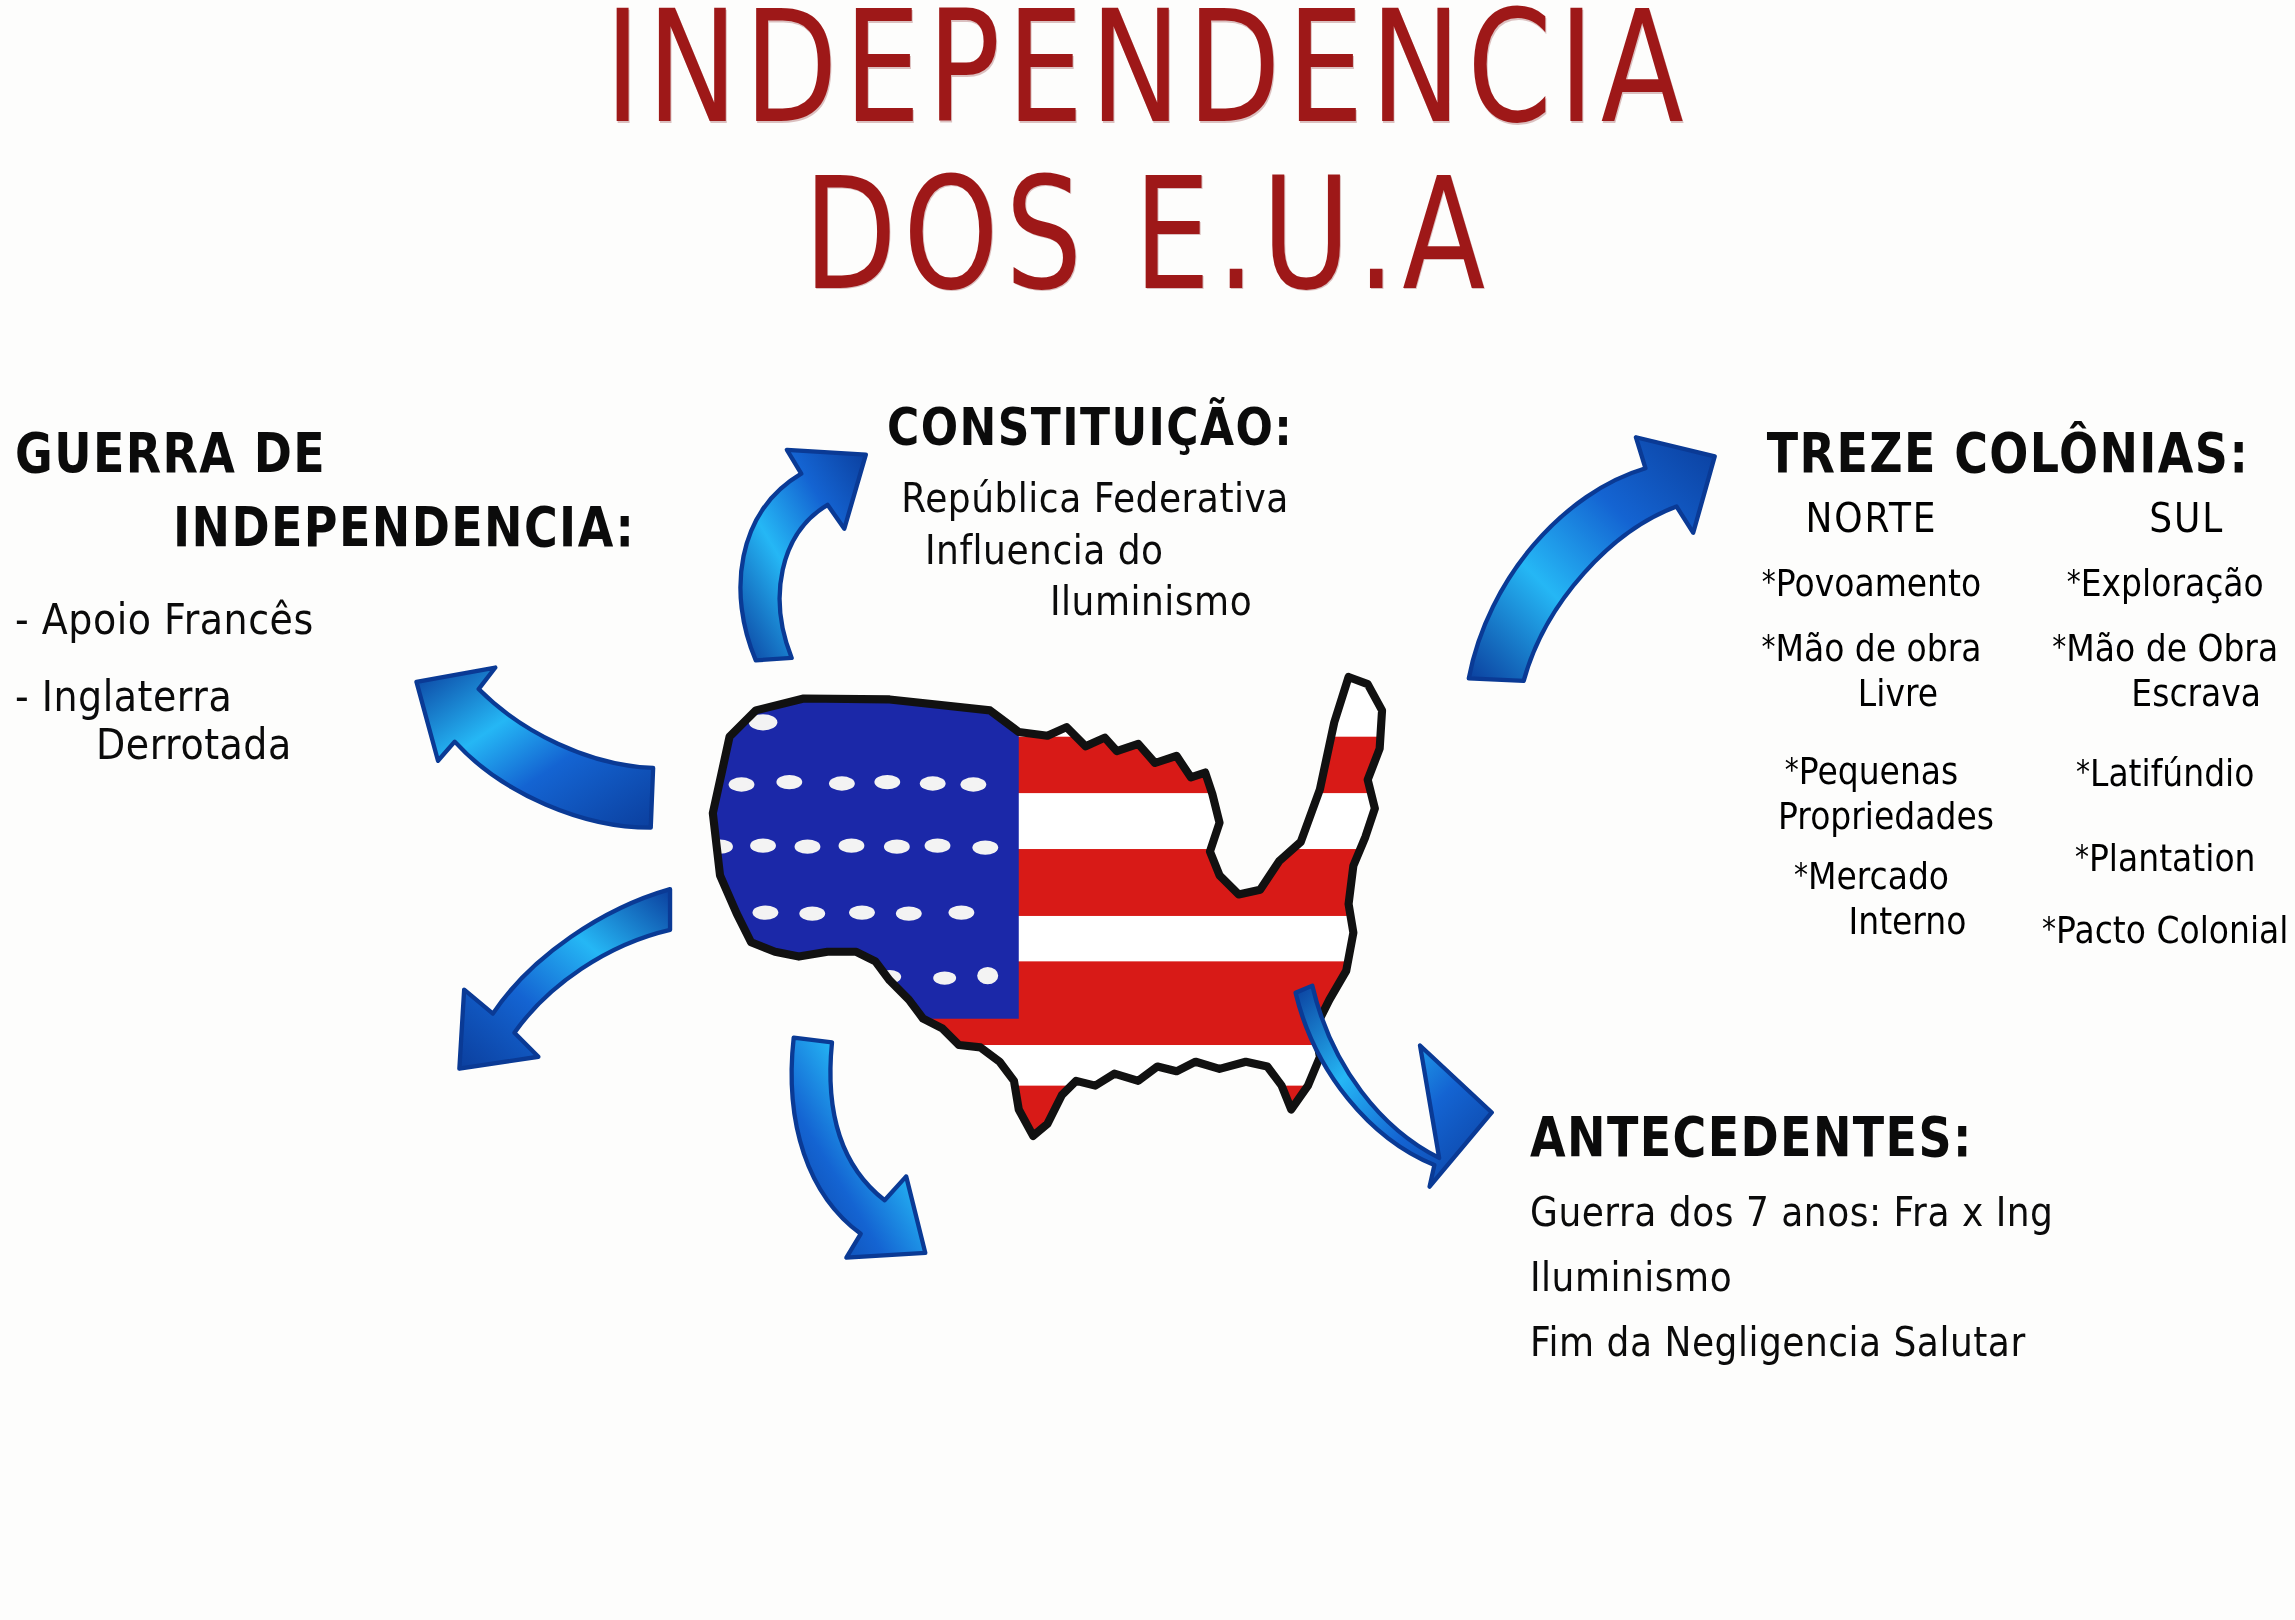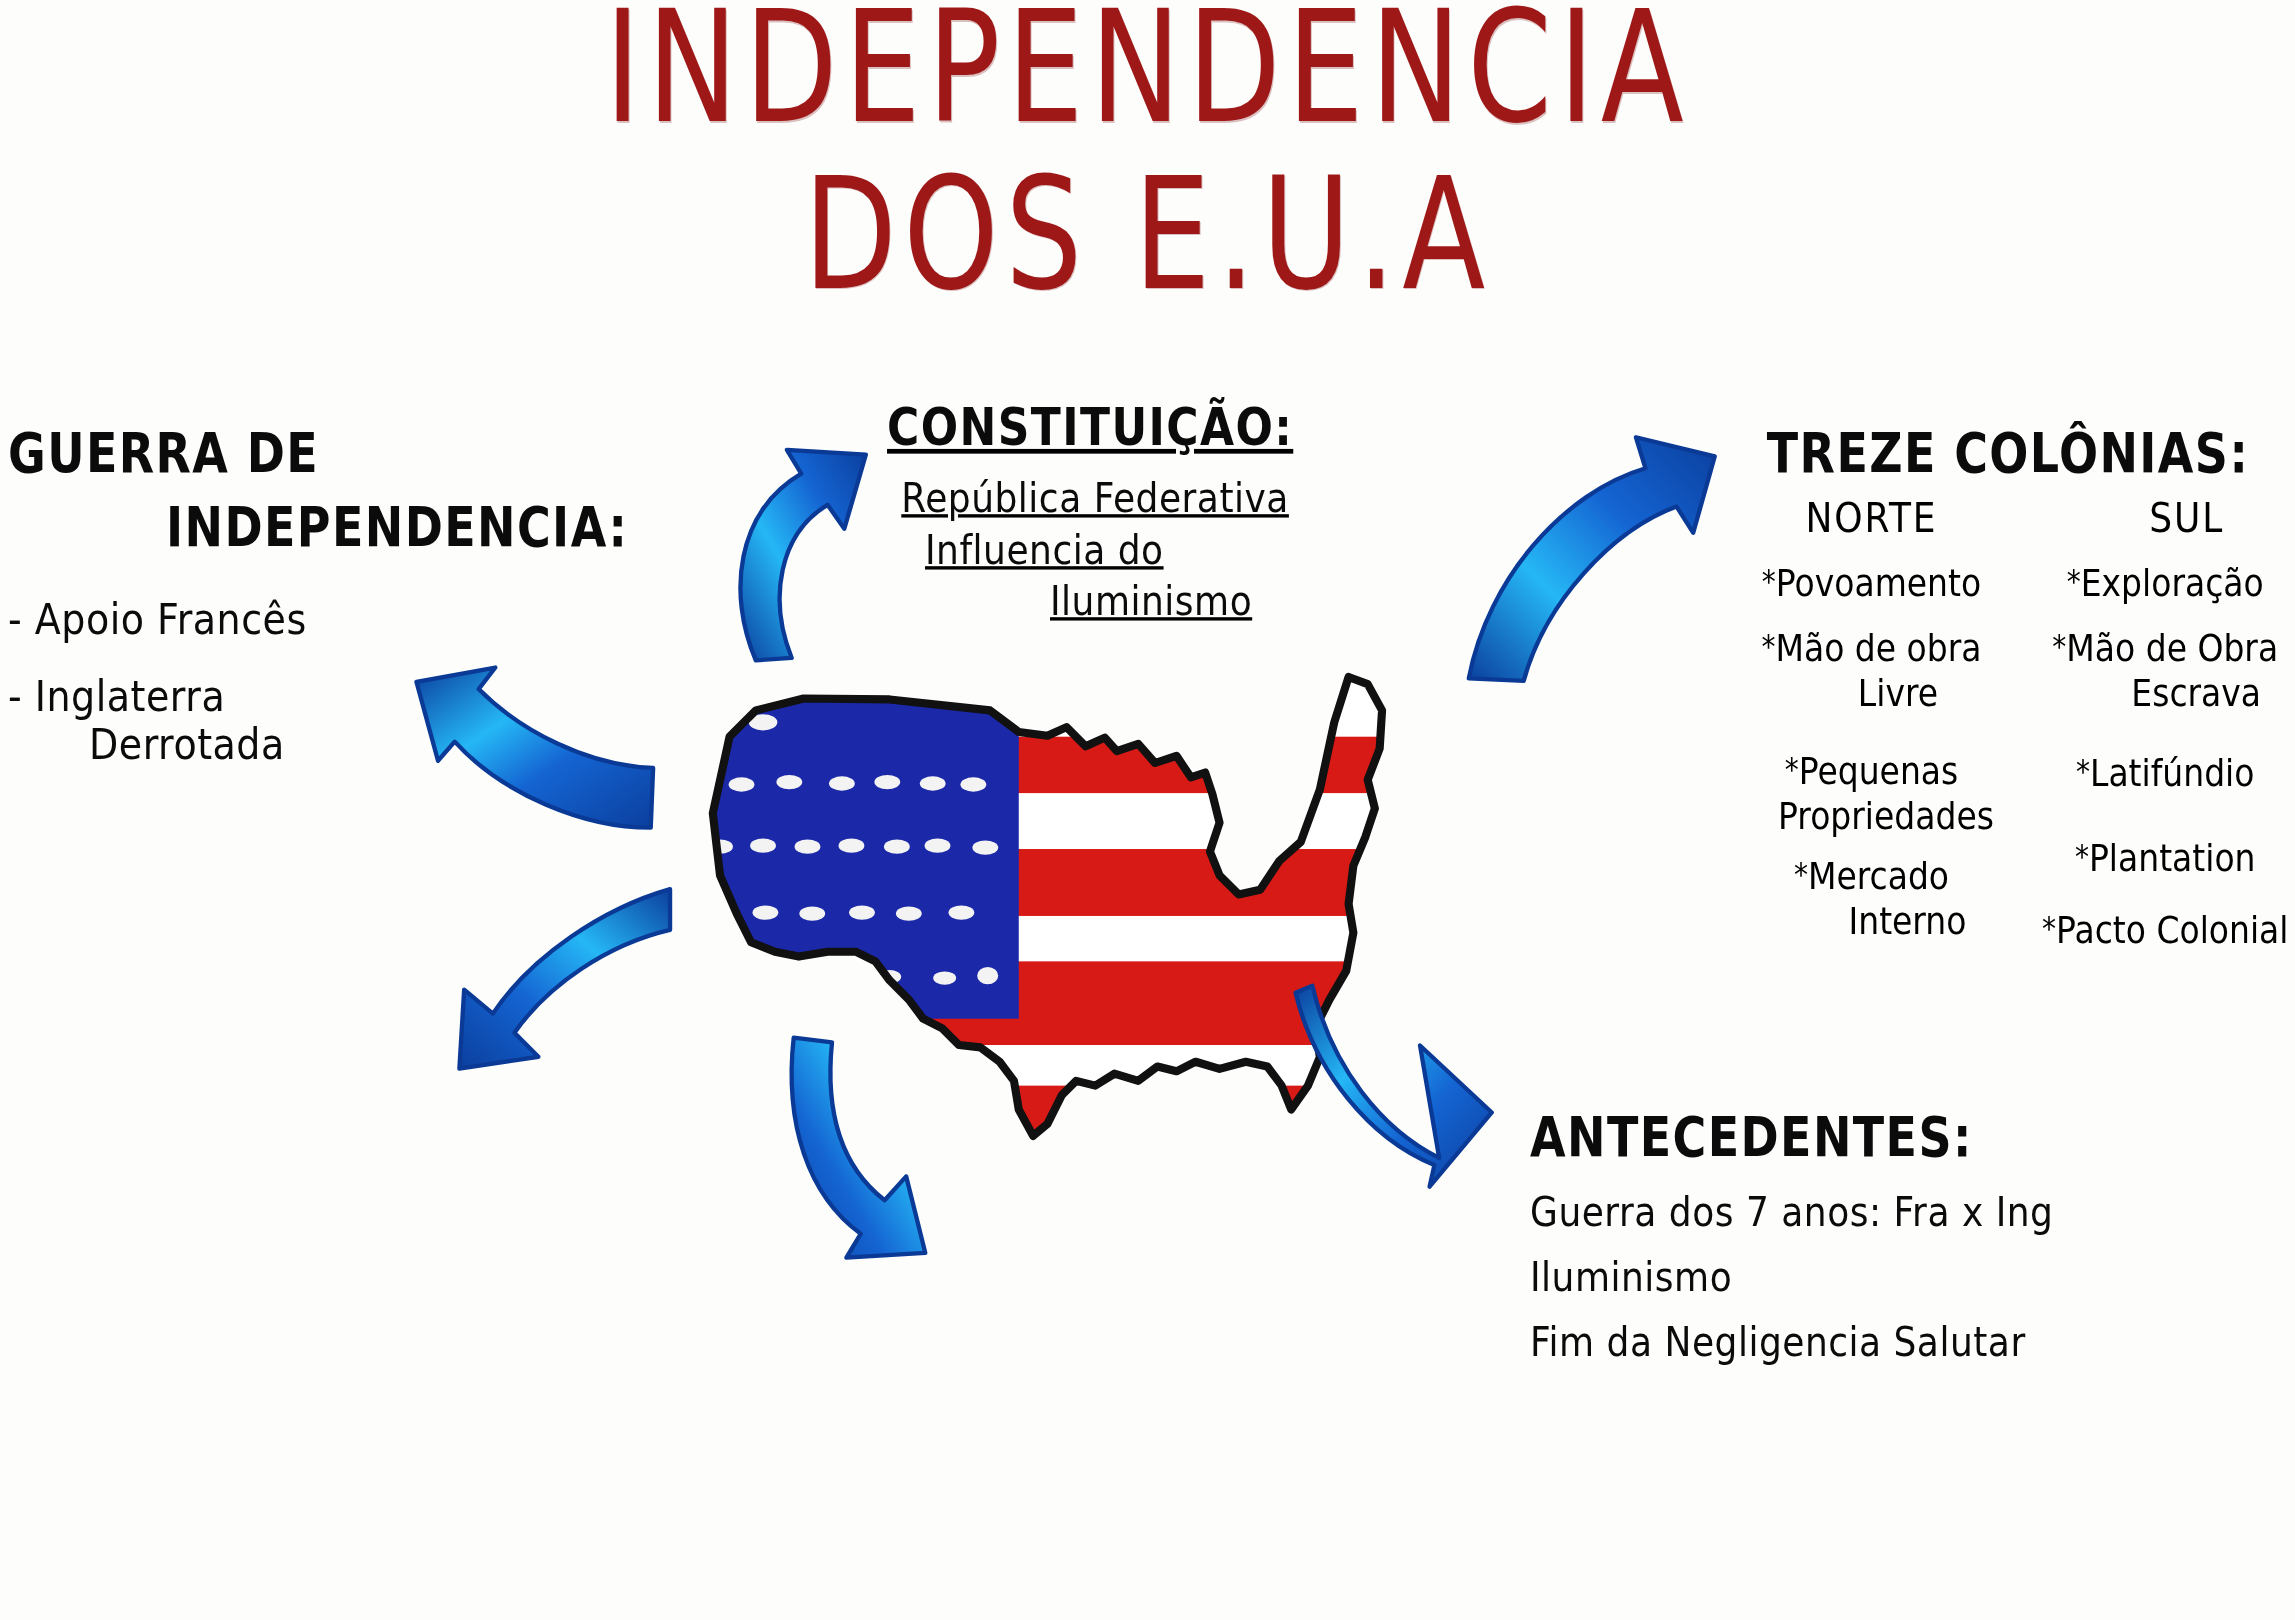--- a/index.html
+++ b/index.html
@@ -39,27 +39,27 @@
   }
   .body-txt{
     font-weight:400;
     letter-spacing:0.5px;
     transform:scaleY(1.12);
     transform-origin:left top;
   }
   .sc{font-variant:small-caps;}
 
   
-  #sec-guerra{position:absolute;left:8px;top:421px;}
+  #sec-guerra{position:absolute;left:15px;top:421px;}
   #sec-guerra .h1{font-size:46px;}
   #sec-guerra .h2{font-size:46px;margin-left:158px;margin-top:20px;}
   #sec-guerra .li{font-size:38px;margin-top:22px;}
   #sec-guerra .li.ind{margin-left:81px;margin-top:3.8px;}
 
-  #sec-const{position:absolute;left:887px;top:397px;text-decoration:underline;}
+  #sec-const{position:absolute;left:887px;top:397px;}
   #sec-const .h1{font-size:44px;}
   #sec-const .li{font-size:36px;}
 
   #sec-treze{position:absolute;left:1726px;top:421px;text-align:center;}
   #sec-treze .h1{font-size:46px;}
 
   #sec-congresso{position:absolute;left:91px;top:1086px;}
   #sec-congresso .h1{font-size:44px;}
   #sec-congresso .h2{font-size:44px;margin-left:239px;margin-top:19px;}
   #sec-congresso .li{font-size:34px;}

